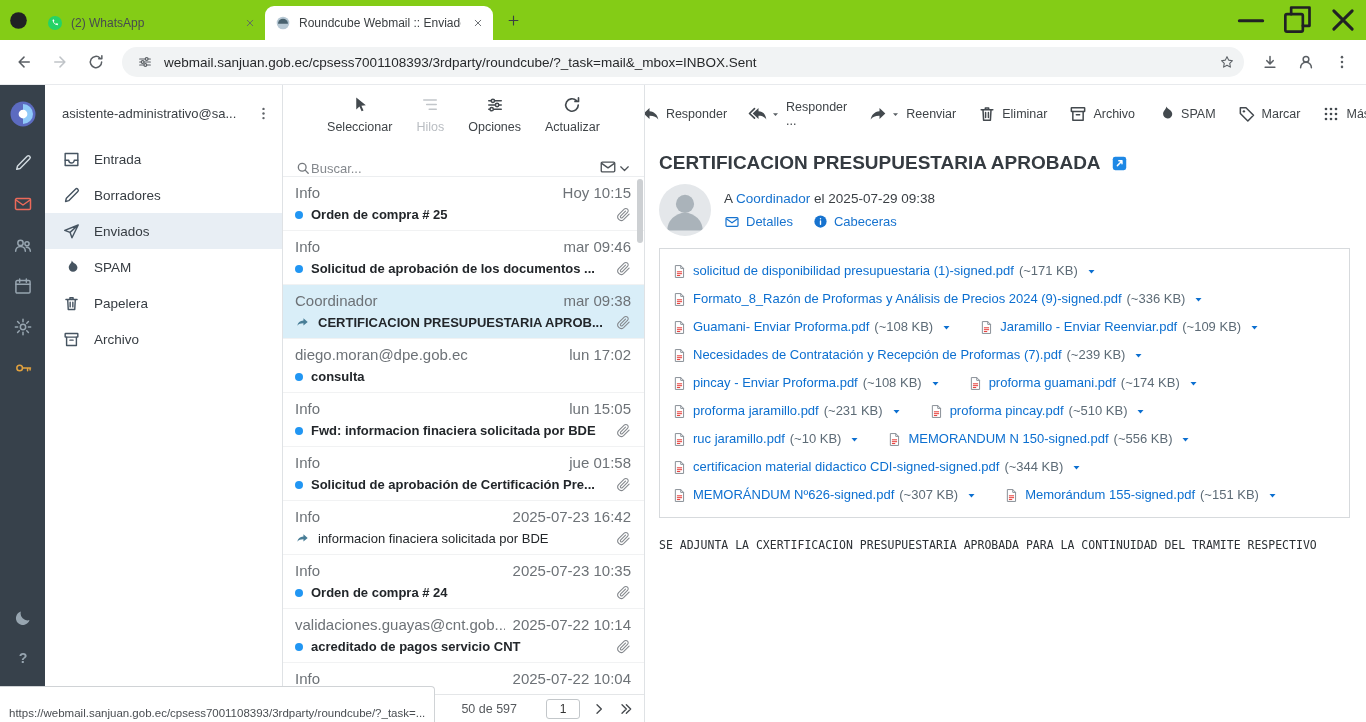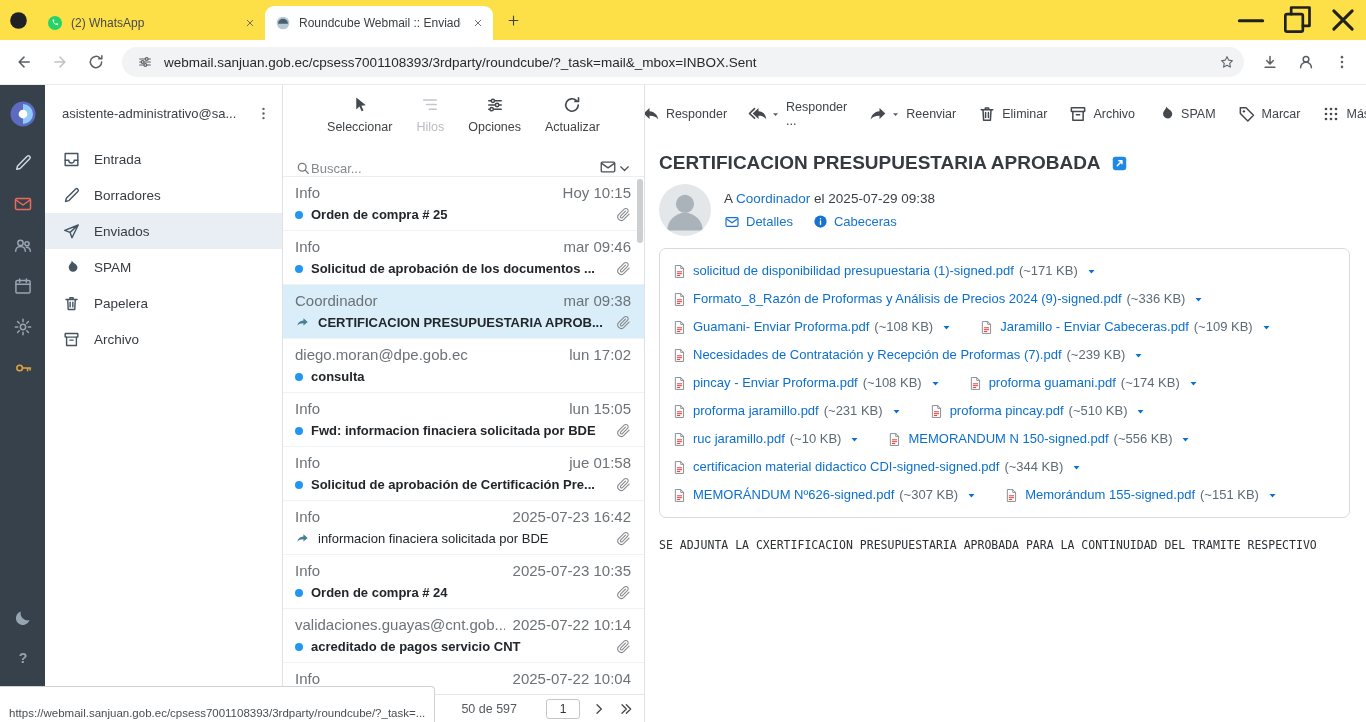--- a/index.html
+++ b/index.html
@@ -3,21 +3,21 @@
 <meta charset="utf-8">
 <style>
 :root{--accent:#1773cf;--dot:#2196f3;--selrow:#d9eef8;--railbg:#37414b;}
 *{margin:0;padding:0;box-sizing:border-box}
 body{width:1366px;height:722px;overflow:hidden;font-family:"Liberation Sans",sans-serif;background:#dee1e6}
 .icon{display:inline-flex;flex:none}
 .icon svg{width:100%;height:100%;display:block}
 .screen{position:relative;width:1366px;height:722px;display:flex;flex-direction:column}
 
 
-.tabstrip{height:40px;background:#fde047;display:flex;align-items:flex-end;padding-left:6px;flex:none;position:relative}
+.tabstrip{height:40px;background:#84cc16;display:flex;align-items:flex-end;padding-left:6px;flex:none;position:relative}
 .blogo{width:21px;height:21px;align-self:center;margin:0 8px 0 2px}
 .tab{width:228px;height:34px;display:flex;align-items:center;gap:8px;padding:0 7px 0 10px;border-radius:9px 9px 0 0;font-size:12px;color:#474b4f;min-width:0}
 .tab.active{background:#fff;color:#3c4043}
 .tab-fav{width:16px;height:16px}
 .tab-title{flex:1;white-space:nowrap;overflow:hidden}
 .tab-close{width:17px;height:17px;padding:2.5px;border-radius:50%;color:#5f6368}
 .newtab{width:25px;height:25px;align-self:center;margin-left:8px;padding:5px;color:#3c4043}
 .winctl{position:absolute;right:0;top:0;height:40px;display:flex}
 .wbtn{width:46px;height:40px;display:flex;align-items:center;justify-content:center;color:#202124}
 .wbtn svg{width:11px;height:11px}
@@ -94,21 +94,21 @@
 .subject{font-size:19px;font-weight:bold;color:#353b41;white-space:nowrap;overflow:hidden}
 .extlink{width:17px;height:17px}
 .msgheader{display:flex;gap:13px;padding:6px 14px 10px}
 .avatar{width:52px;height:52px;border-radius:50%;background:#e4e7ea;overflow:hidden}
 .hdr-right{display:flex;flex-direction:column;justify-content:center;gap:8px;font-size:13.5px;color:#3a3f44;min-width:0}
 .tolink{color:var(--accent);text-decoration:none;cursor:pointer}
 .hdrlinks{display:flex;gap:20px;font-size:13px;color:var(--accent)}
 .hlink{display:inline-flex;align-items:center;gap:6px;cursor:pointer}
 .h-ico{width:16px;height:16px}
 .h-ico2{width:15px;height:15px}
-.attbox{margin:2px 16px 0 14px;border:1px solid #d7dadd;border-radius:7px;padding:8px 12px;display:flex;flex-wrap:wrap;column-gap:26px;line-height:28px}
+.attbox{margin:2px 16px 0 14px;border:1px solid #d7dadd;border-radius:0;padding:8px 12px;display:flex;flex-wrap:wrap;column-gap:26px;line-height:28px}
 .att{display:inline-flex;align-items:center;height:28px;min-width:0}
 .att-ico{width:15px;height:17px;margin-right:6px}
 .att-name{font-size:13px;color:#0c6fd0;text-decoration:none;white-space:nowrap;cursor:pointer}
 .att-size{font-size:13px;color:#5d6b76;margin-left:5px;white-space:nowrap}
 .att-caret{width:13px;height:13px;color:#0c6fd0;margin-left:7px;cursor:pointer}
 .bodytext{padding:20px 14px;font-family:"DejaVu Sans Mono",monospace;font-size:11.5px;color:#2c3135;white-space:pre-wrap}
 
 
 .statusbubble{position:absolute;left:0;bottom:0;z-index:20;background:#fff;border:1px solid #d0d3d6;border-left:0;border-bottom:0;border-top-right-radius:4px;padding:20px 9px 3px;font-size:11.5px;color:#494d51;max-width:458px;white-space:nowrap;overflow:hidden}
 </style>
@@ -819,21 +819,21 @@
             </span>
           </span>
           <span class="att">
             <span class="att-ico icon">
               <svg viewBox="0 0 24 24" fill="none" stroke="currentColor" stroke-width="1.6" stroke-linecap="round" stroke-linejoin="round" style="width:100%;height:100%;display:block">
                 <path d="M6 2.5h8l4.5 4.5v14.5H6z" stroke="#8a9198"></path>
                 <path d="M14 2.5V7h4.5" stroke="#8a9198"></path>
                 <path d="M8.5 12.5h7M8.5 15.5h7M8.5 18.5h4" stroke="#e53935"></path>
               </svg>
             </span>
-            <a class="att-name">Jaramillo - Enviar Cabeceras.pdf</a>
+            <a class="att-name">Jaramillo - Enviar Reenviar.pdf</a>
             <span class="att-size">(~109 KB)</span>
             <span class="att-caret icon">
               <svg viewBox="0 0 24 24" fill="none" stroke="currentColor" stroke-width="1.8" stroke-linecap="round" stroke-linejoin="round" style="width:100%;height:100%;display:block">
                 <path d="M6.5 9l5.5 6.5L17.5 9z" fill="currentColor" stroke="none"></path>
               </svg>
             </span>
           </span>
           <span class="att">
             <span class="att-ico icon">
               <svg viewBox="0 0 24 24" fill="none" stroke="currentColor" stroke-width="1.6" stroke-linecap="round" stroke-linejoin="round" style="width:100%;height:100%;display:block">

